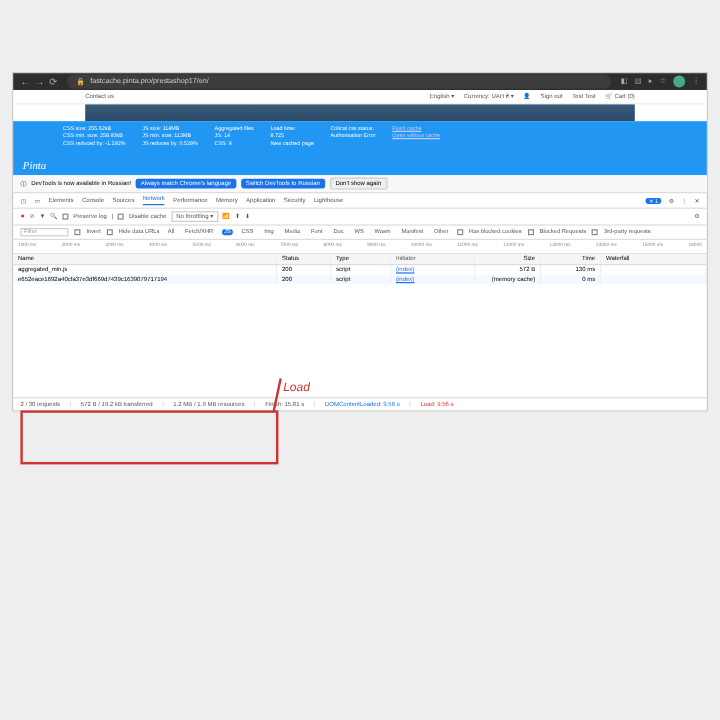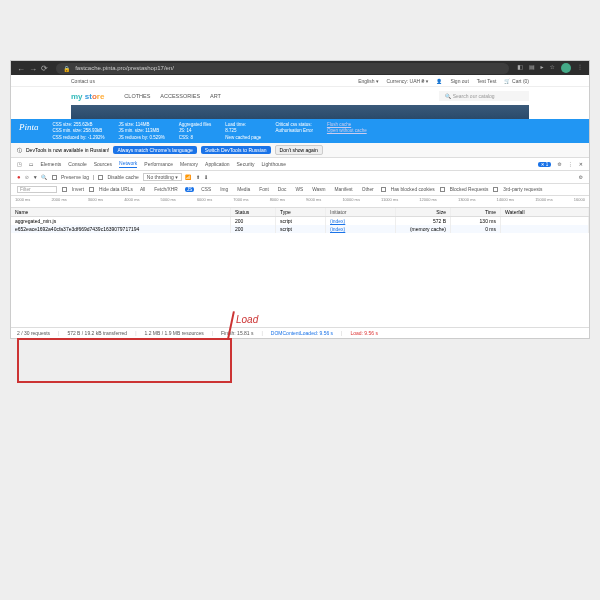--- a/index.html
+++ b/index.html
@@ -17,21 +17,21 @@
 .store-row { display: flex; align-items: center; padding: 4px 60px; gap: 20px; }
 .logo { font-weight: bold; font-size: 8px; }
 .logo .my { color: #3bb; }
 .logo .st { color: #39d; }
 .logo .o { color: #e74; }
 .logo .re { color: #fa3; }
 .nav-links { display: flex; gap: 10px; font-size: 5.5px; color: #555; }
 .search-box { margin-left: auto; background: #f5f5f5; padding: 2px 6px; font-size: 5px; color: #999; width: 90px; }
 .banner { margin: 0 60px; height: 14px; background: linear-gradient(#3a5a7a, #2a4a6a); }
 .blue-strip { background: #2196f3; color: white; padding: 3px 8px; font-size: 4.5px; display: flex; gap: 14px; align-items: flex-start; }
-.pinta-logo { font-style: italic; font-size: 9px; font-family: cursive; }
+.pinta-logo { font-style: italic; font-size: 9px; font-family: cursive; margin-top: 29px; }
 .stat-col { display: flex; flex-direction: column; gap: 1px; line-height: 1.2; }
 .stat-col a { color: #cce; text-decoration: underline; }
 .dt-notice { background: #f8f8f8; padding: 2px 6px; font-size: 5px; display: flex; gap: 4px; align-items: center; border-bottom: 1px solid #ddd; }
 .btn-blue { background: #1a73e8; color: white; padding: 1px 4px; border-radius: 2px; }
 .btn-gray { background: #eee; padding: 1px 4px; border-radius: 2px; border: 1px solid #ccc; }
 .dt-tabs { display: flex; gap: 7px; padding: 2px 6px; font-size: 5px; color: #555; border-bottom: 1px solid #ddd; align-items: center; }
 .dt-tabs .active { color: #1a73e8; border-bottom: 1px solid #1a73e8; padding-bottom: 1px; }
 .dt-tabs-right { margin-left: auto; display: flex; gap: 6px; align-items: center; }
 .badge { background: #1a73e8; color: white; border-radius: 2px; padding: 0 3px; font-size: 4.5px; }
 .gear { color: #666; }
@@ -96,31 +96,20 @@
   <div class="topbar-right">
     <span>English ▾</span>
     <span><span>Currency:</span> <span>UAH ₴ ▾</span></span>
     <span>👤</span>
     <span>Sign out</span>
     <span>Test Test</span>
     <span>🛒 <span>Cart (0)</span></span>
   </div>
 </div>
 
-<div class="store-row">
-  <div class="logo">
-    <span class="my">my</span><span class="st"> st</span><span class="o">o</span><span class="re">re</span>
-  </div>
-  <div class="nav-links">
-    <span>CLOTHES</span>
-    <span>ACCESSORIES</span>
-    <span>ART</span>
-  </div>
-  <div class="search-box">🔍 <span>Search our catalog</span></div>
-</div>
 
 <div class="banner"></div>
 
 <div class="blue-strip">
   <div class="pinta-logo">Pinta</div>
   <div class="stat-col">
     <span>CSS size: 255.62kB</span>
     <span>CSS min. size: 258.93kB</span>
     <span>CSS reduced by: -1.292%</span>
   </div>

